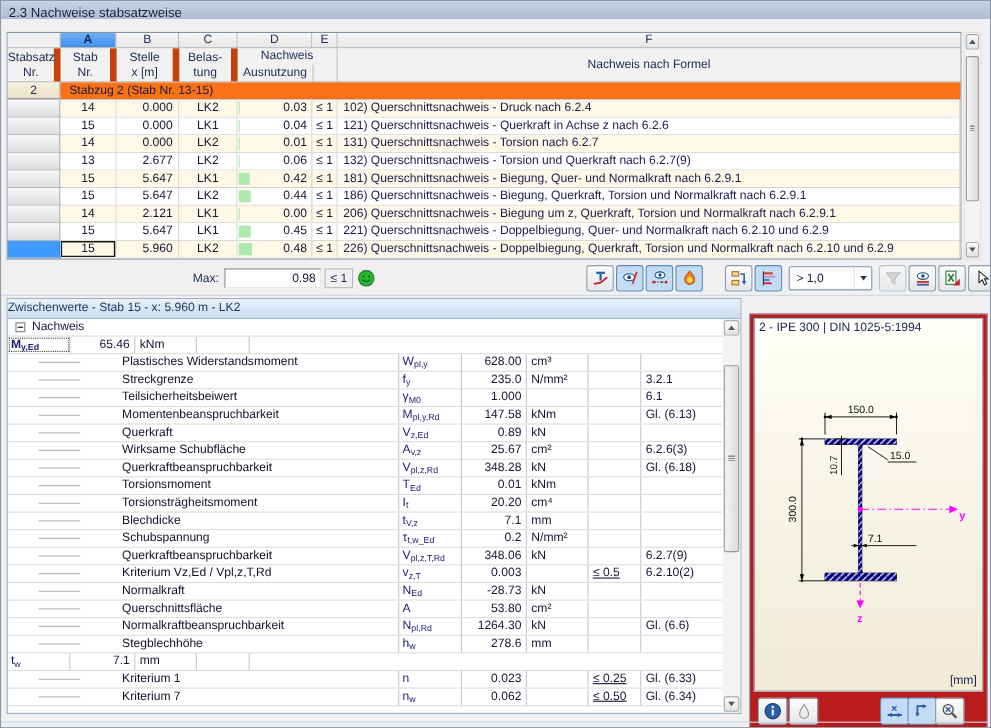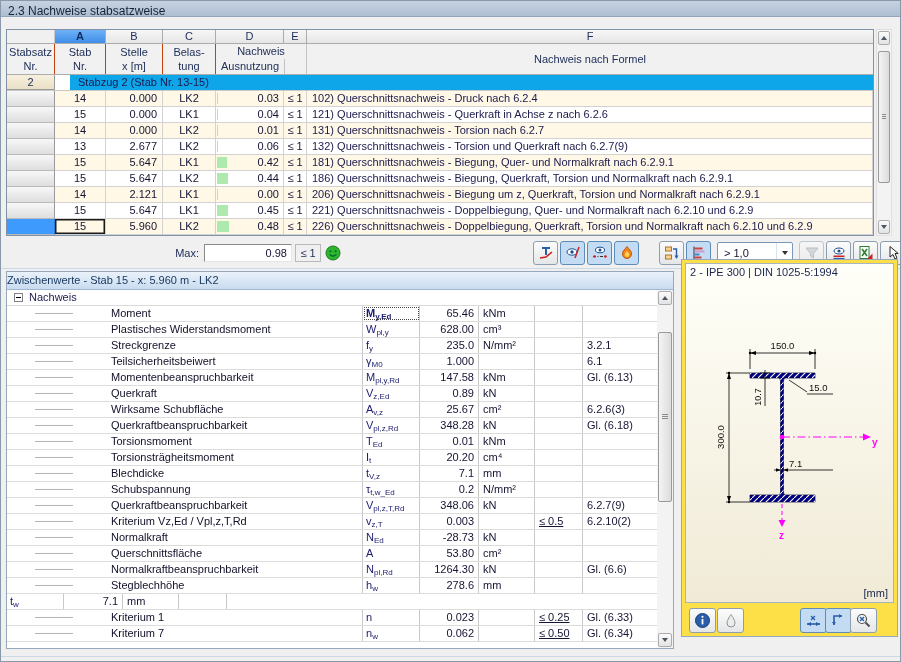--- a/index.html
+++ b/index.html
@@ -24,21 +24,21 @@
   .lrow{display:flex;height:14px;flex:none;}
   .letter{
     height:14px;line-height:13px;text-align:center;color:#20305A;
     background:linear-gradient(#F7F7F7,#E6E6E6);
     border-right:1px solid #ACACAC;border-bottom:1px solid #ACACAC;
   }
   .letter-corner{background:#F0F0F0;border-right:1px solid #C9C9C9;border-bottom:1px solid #ACACAC;}
   .letter-sel{background:linear-gradient(#6FB1F7,#3E8EE8);color:#0E2F63;font-weight:bold;}
   .hrow{display:flex;height:31px;flex:none;background:#F1F1F1;border-bottom:1px solid #ACACAC;}
   .hcell{
-    border-right:1px solid #c2410c;color:#20305A;text-align:center;
+    border-right:6px solid #c2410c;color:#20305A;text-align:center;
     display:flex;flex-direction:column;justify-content:center;line-height:14px;
   }
   .hgroup{border-right:1px solid #C2C2C2;display:flex;flex-direction:column;color:#20305A;}
   .hgroup .top{height:15px;line-height:15px;text-align:center;}
   .hgroup .bot{display:flex;height:16px;}
   .hgroup .bot .d{width:68px;text-align:center;line-height:14px;}
   .hgroup .bot .e{width:22px;border-left:1px solid #C2C2C2;}
   .w-rh{width:48px;flex:none;}
   .w-a{width:51px;flex:none;}
   .w-b{width:57px;flex:none;}
@@ -46,21 +46,21 @@
   .w-d{width:68px;flex:none;}
   .w-e{width:23px;flex:none;}
   .w-f{flex:1;}
   .w-de{width:91px;flex:none;}
   .grow{display:flex;height:16px;flex:none;border-bottom:1px solid #C9C9C9;}
   .grouphead{
     width:48px;flex:none;background:linear-gradient(#F7F0DE,#EAE0C6);
     border:1px solid #9A9A9A;border-top:none;border-left:none;
     text-align:center;line-height:15px;color:#20305A;
   }
-  .grouplabel{flex:1;background:#0ea5e9;line-height:15px;padding-left:8px;color:#1A1A4D;margin-left:15px;}
+  .grouplabel{flex:1;background:#f97316;line-height:15px;padding-left:8px;color:#1A1A4D;}
   .trow{display:flex;height:16px;flex:none;border-bottom:1px solid #D2D2D2;}
   .trow.cream .cell{background:#FFF8E7;}
   .trow.white .cell{background:#FFFFFF;}
   .rowhead{
     width:48px;flex:none;background:linear-gradient(#F7F7F7,#DEDEDE);
     border-right:1px solid #9A9A9A;border-bottom:1px solid #B9B9B9;margin-bottom:-1px;
   }
   .rowhead-sel{background:#3E9BFD;border-right:1px solid #2B7BD4;}
   .cell{border-right:1px solid #D2D2D2;line-height:15px;overflow:hidden;white-space:nowrap;}
   .c-center{text-align:center;}
@@ -112,21 +112,21 @@
   .d-label{flex:1;position:relative;padding-left:104px;color:#101028;}
   .branch{position:absolute;left:28px;top:7px;width:38px;height:1px;background:#B4B4B4;}
   .d-sym{width:57px;flex:none;color:#1A1A70;padding-left:3px;}
   .d-sym .sub{font-size:8px;vertical-align:-2px;}
   .d-val{width:59px;flex:none;text-align:right;padding-right:4px;}
   .d-unit{width:56px;flex:none;padding-left:4px;}
   .d-crit{width:48px;flex:none;padding-left:4px;text-decoration:underline;}
   .d-ref{width:74px;flex:none;padding-left:4px;border-right:none;}
   .focus-dotted{outline:1px dotted #444;outline-offset:-2px;font-weight:bold;}
   
-  .secpanel{position:absolute;left:680px;top:258px;width:217px;height:378px;background:#fde047;border:1px solid #96A8BC;}
+  .secpanel{position:absolute;left:680px;top:284px;width:217px;height:378px;background:#b91c1c;border:1px solid #96A8BC;}
   .secdraw{position:absolute;left:3px;top:3px;width:209px;height:340px;border:1px solid #A8B4C0;
     background:linear-gradient(#FFFFF9,#F0EAD6);overflow:hidden;}
   .sectitle{position:absolute;left:4px;top:2px;color:#1A2450;z-index:2;}
   .secunits{position:absolute;right:5px;bottom:3px;color:#1A2450;z-index:2;}
   .fb{position:absolute;width:27px;height:25px;border:1px solid #8E9EAE;border-radius:3px;
     background:linear-gradient(#FCFCFC,#E4E6E8);display:flex;align-items:center;justify-content:center;}
   .fb.pressed{background:#C4DCF3;border-color:#5E8CB8;}
 </style>
 </head>
 <body>
@@ -392,21 +392,20 @@
   <div class="sep1"></div>
 
   <div class="details">
     <div class="dheader">Zwischenwerte - Stab 15 - x: 5.960 m - LK2</div>
     <div class="droot">
       <span class="expander"></span>
       <span class="rootlbl">Nachweis</span>
     </div>
     <div class="drows" id="detail-rows">
         <div class="drow">
-          <div class="dcell d-label"><div class="branch"></div><span>Moment</span></div>
           <div class="dcell d-sym focus-dotted"><span>M</span><span class="sub">y,Ed</span></div>
           <div class="dcell d-val">65.46</div>
           <div class="dcell d-unit">kNm</div>
           <div class="dcell d-crit"></div>
           <div class="dcell d-ref"></div>
         </div>
         <div class="drow">
           <div class="dcell d-label"><div class="branch"></div><span>Plastisches Widerstandsmoment</span></div>
           <div class="dcell d-sym"><span>W</span><span class="sub">pl,y</span></div>
           <div class="dcell d-val">628.00</div>

